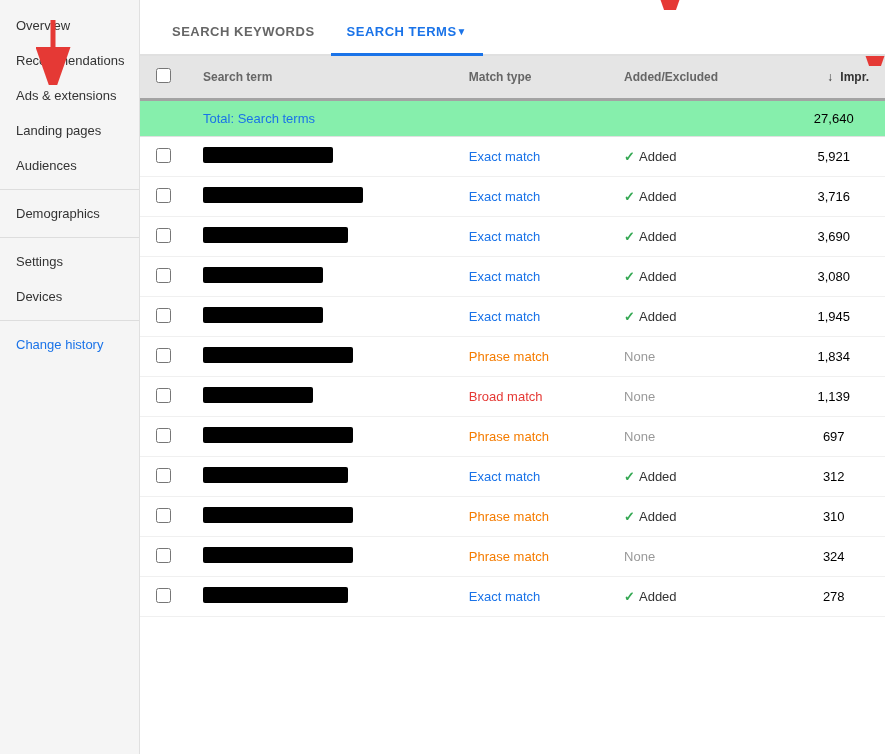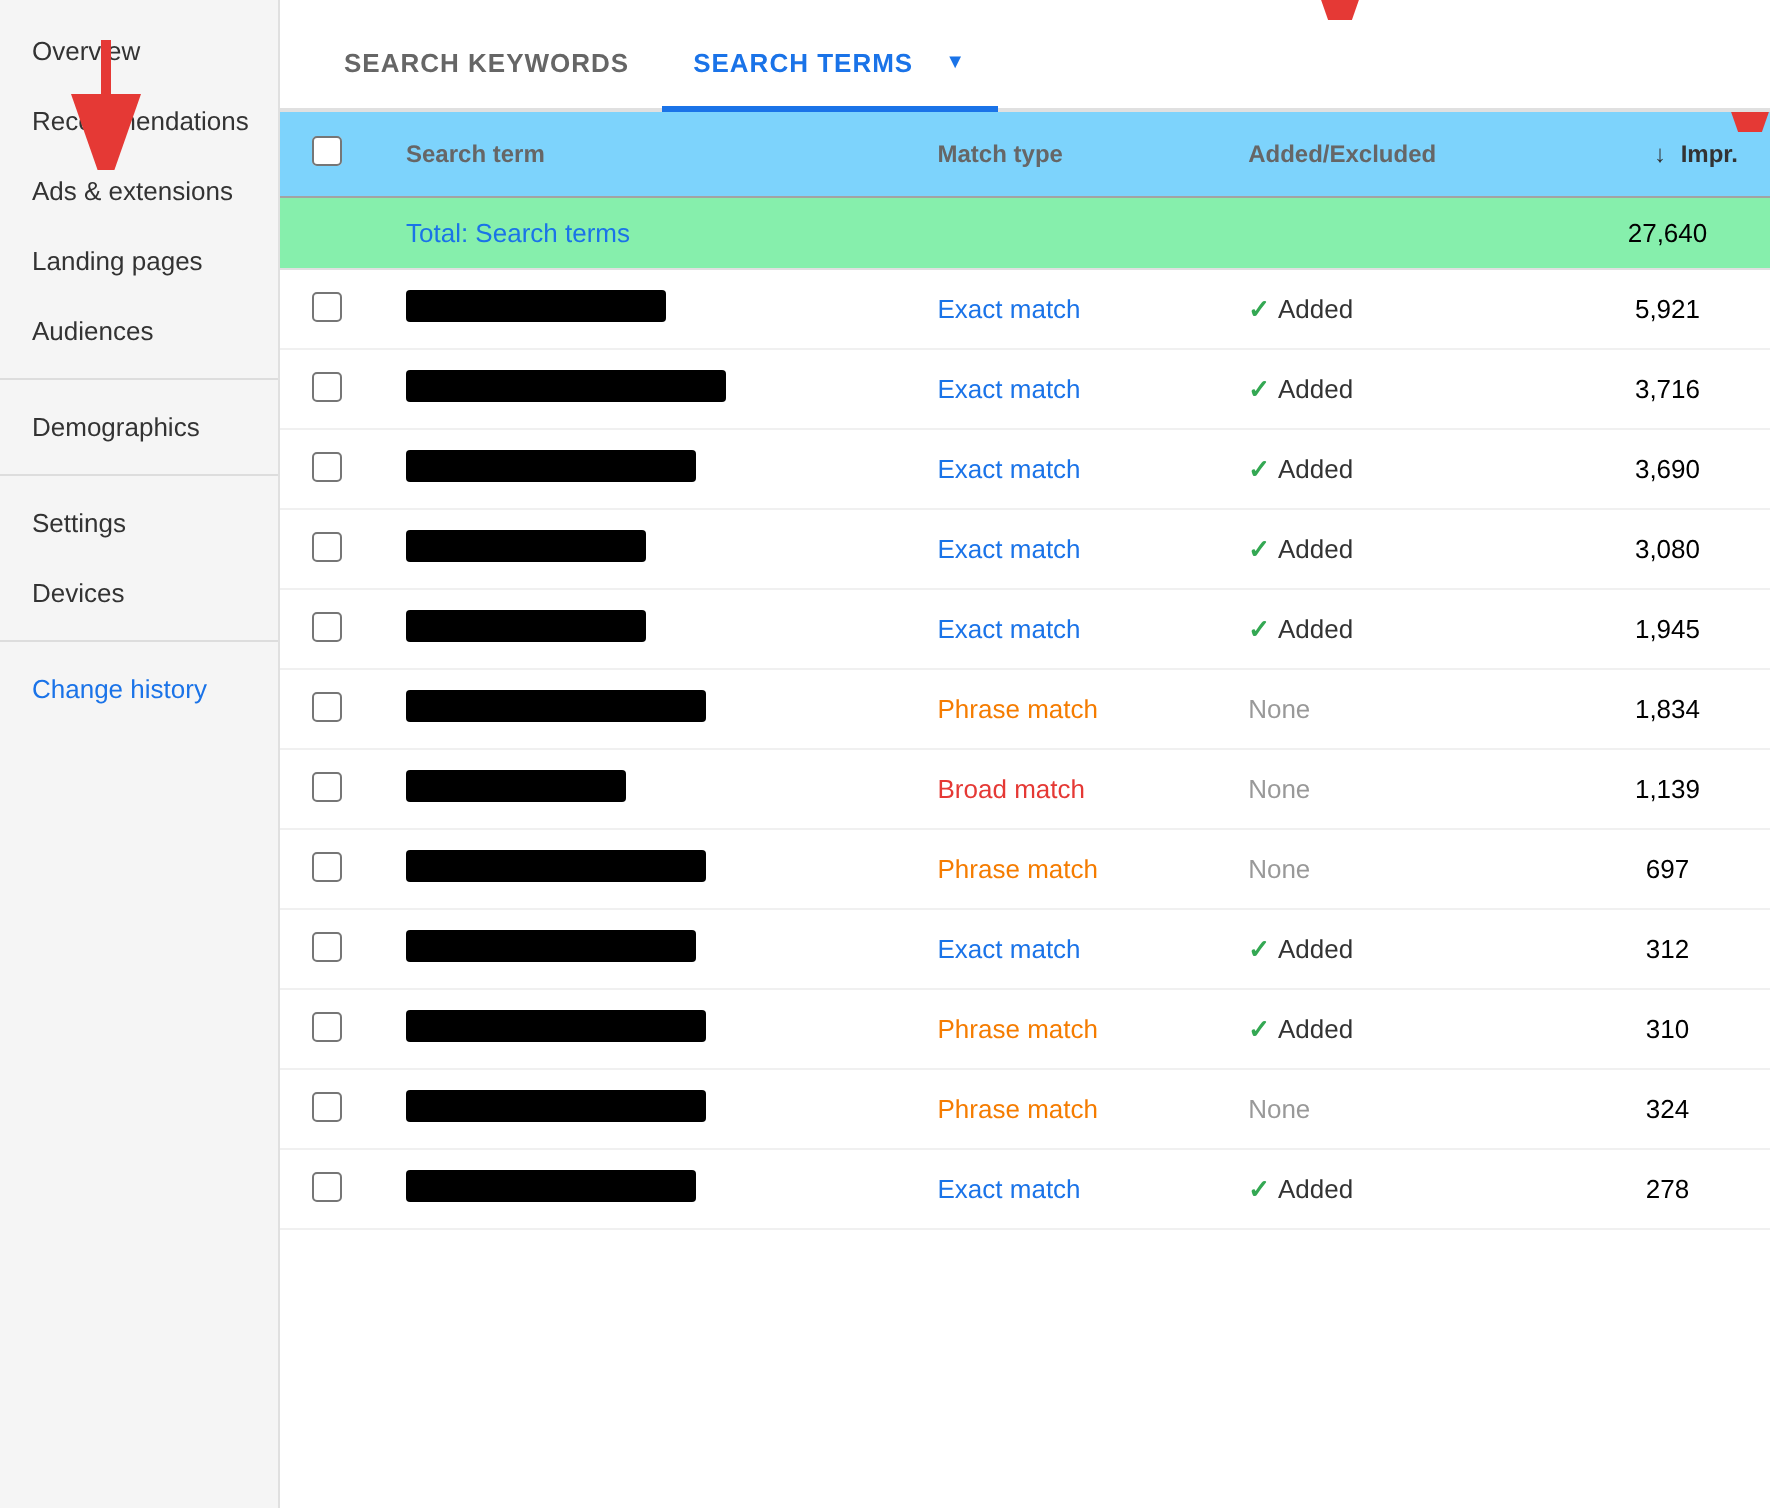--- a/index.html
+++ b/index.html
@@ -58,40 +58,40 @@
       border-bottom: 3px solid transparent;
       margin-bottom: -2px;
     }
     .tab.active {
       color: #1a73e8;
       border-bottom: 3px solid #1a73e8;
     }
     .tab-with-arrow {
       display: flex;
       align-items: center;
-      gap: 16px;
+      gap: 0;
     }
     .tab-dropdown-icon {
       font-size: 10px;
       color: #1a73e8;
     }
 
     
     .table-area {
       flex: 1;
       overflow-y: auto;
       padding: 0;
     }
     table {
       width: 100%;
       border-collapse: collapse;
     }
     thead tr {
-      background: #7dd3fc;
-      border-bottom: 1px solid #a3a3a3;
+      background: #e5e5e5;
+      border-bottom: 3px solid #a3a3a3;
     }
     thead th {
       padding: 12px 16px;
       text-align: left;
       font-size: 12px;
       color: #666;
       font-weight: 600;
       white-space: nowrap;
     }
     thead th.align-right { text-align: right; }

